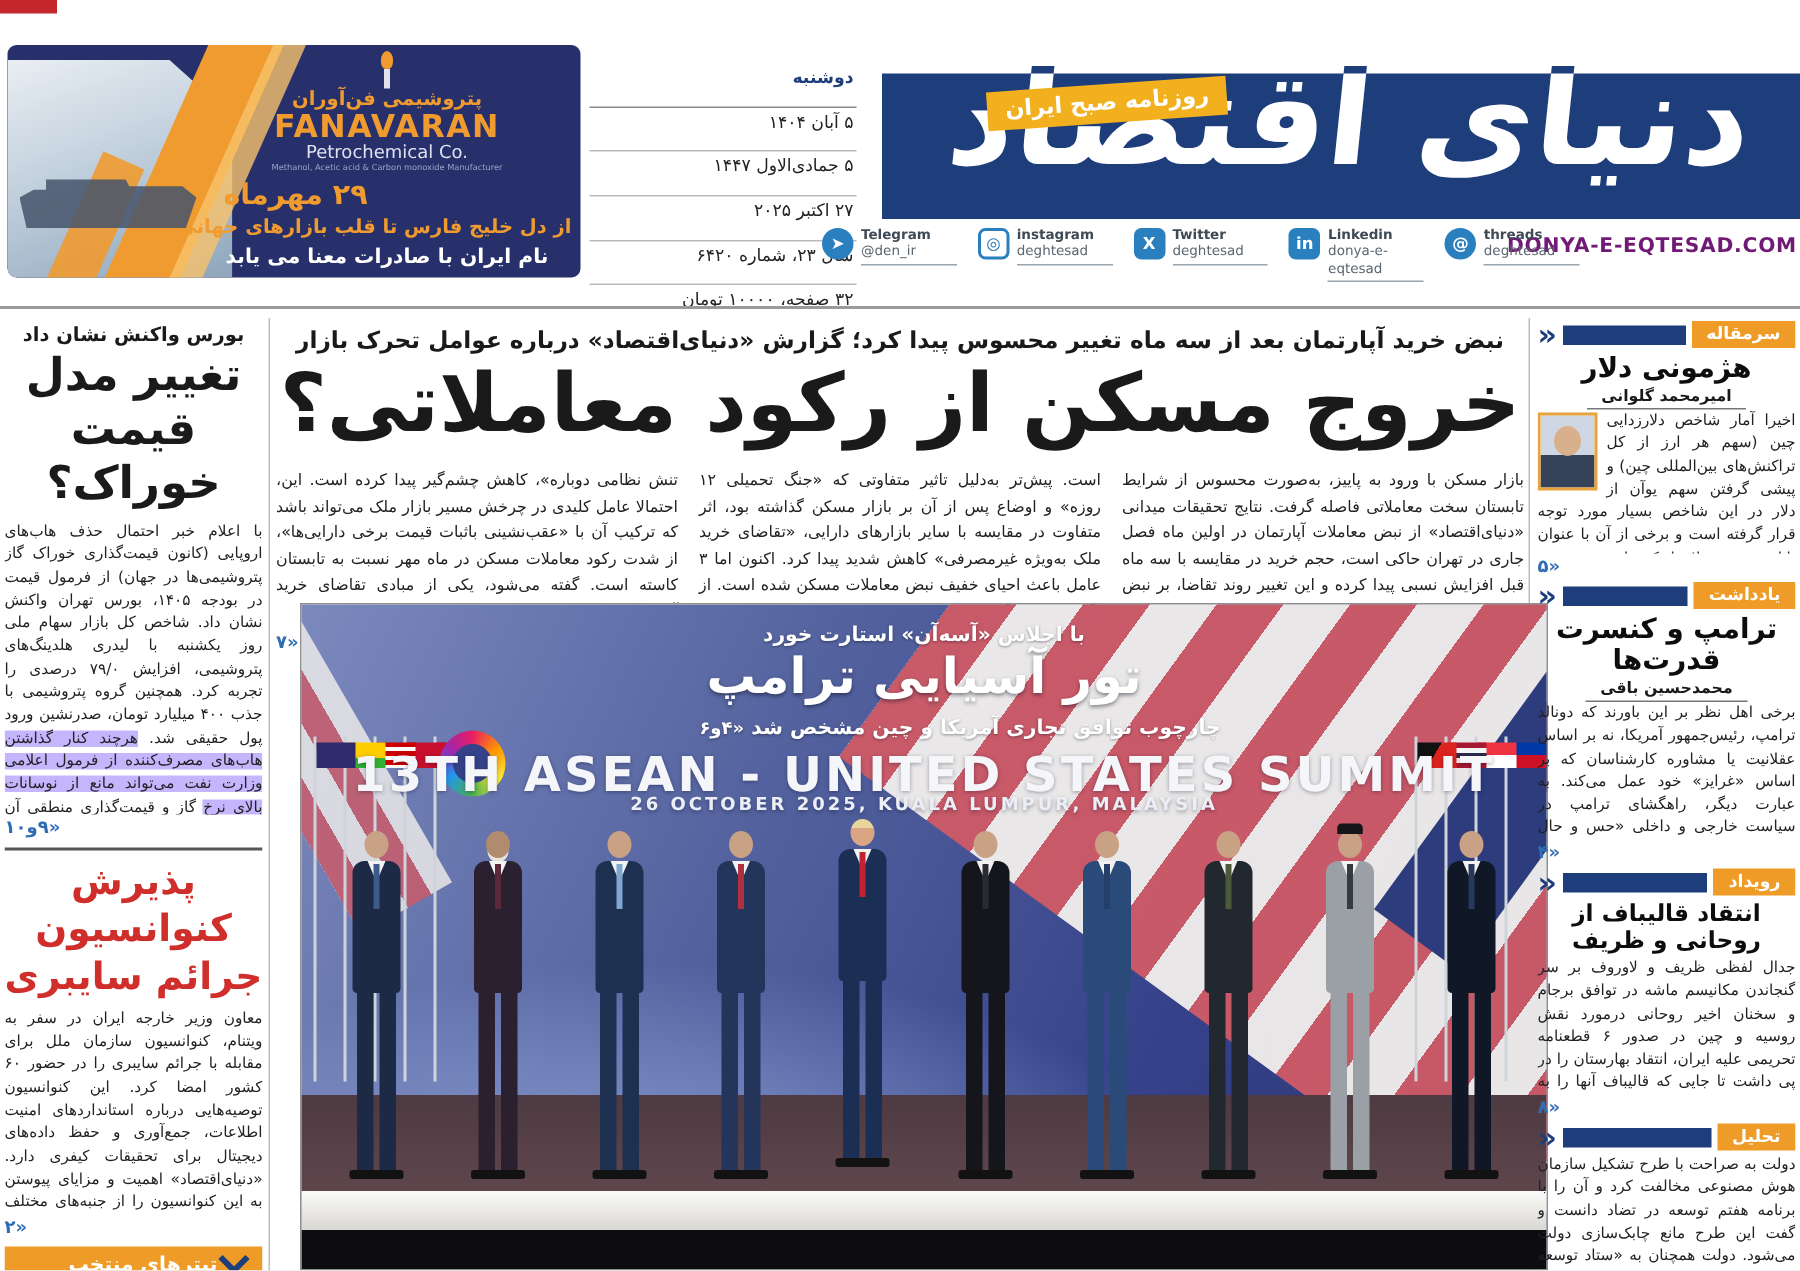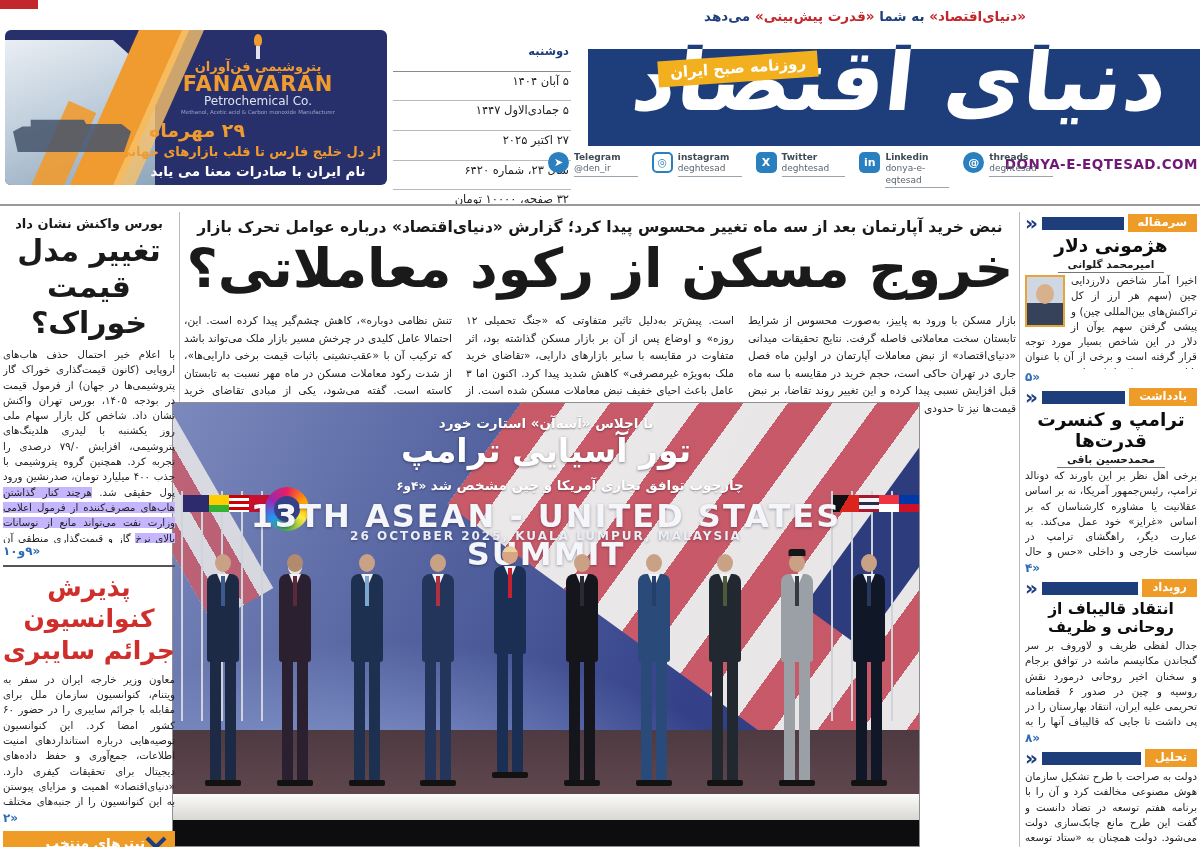--- a/index.html
+++ b/index.html
@@ -60,21 +60,21 @@
 
   
   .center { position:absolute; left:184px; top:210px; width:832px; }
   .lead-kicker { text-align:center; font-size:15.5px; font-weight:bold; margin-top:8px; }
   .lead-headline { text-align:center; font-size:54px; font-weight:bold; line-height:1.15; margin-top:2px; letter-spacing:-1px; }
   .lead-cols { display:flex; gap:14px; margin-top:12px; }
   .lead-col { flex:1; font-size:10.6px; line-height:1.66; text-align:justify; color:#222; }
   .pref { color:#2e6db4; font-weight:bold; font-size:12px; text-align:left; margin-top:1px; }
 
   
-  .photo { position:absolute; left:172px; top:402px; width:748px; height:445px; border:1px solid #8f8f8f; overflow:hidden;
+  .photo { position:absolute; left:200px; top:402px; width:832px; height:445px; border:1px solid #8f8f8f; overflow:hidden;
     background: radial-gradient(ellipse 620px 300px at 28% 96%, rgba(165,185,235,.85), rgba(165,185,235,0) 62%),
                 linear-gradient(115deg,#7b89bd 0%,#54639f 35%,#35428a 68%,#2a356f 100%); }
   .stripes { position:absolute; top:-150px; right:-170px; width:560px; height:460px; transform:rotate(36deg);
     background:repeating-linear-gradient(90deg,#cf5a66 0 36px,#f2efec 36px 72px); opacity:.95; }
   .stripes-edge { position:absolute; top:-120px; right:-60px; width:70px; height:380px; transform:rotate(36deg); background:#2c3c7c; }
   .stripes-left { position:absolute; top:-40px; left:-30px; width:70px; height:260px; transform:rotate(-30deg);
     background:repeating-linear-gradient(90deg,#cf5a66 0 18px,#f2efec 18px 36px); opacity:.8; }
   .ph-kicker { position:absolute; top:12px; left:0; right:0; text-align:center; color:#fff; font-size:13.5px; font-weight:bold; text-shadow:0 1px 2px rgba(0,0,20,.4); }
   .ph-title { position:absolute; top:28px; left:0; right:0; text-align:center; color:#fff; font-size:33px; font-weight:bold; text-shadow:0 1px 3px rgba(0,0,20,.45); }
   .ph-sub { position:absolute; top:74px; left:0; right:0; text-align:center; color:#fff; font-size:13.5px; font-weight:bold; text-shadow:0 1px 2px rgba(0,0,20,.4); }
@@ -154,23 +154,20 @@
 
   <div class="datebox">
     <div class="row first">دوشنبه</div>
     <div class="row">۵ آبان ۱۴۰۴</div>
     <div class="row">۵ جمادی‌الاول ۱۴۴۷</div>
     <div class="row">۲۷ اکتبر ۲۰۲۵</div>
     <div class="row">سال ۲۳، شماره ۶۴۲۰</div>
     <div class="row last">۳۲ صفحه، ۱۰۰۰۰ تومان</div>
   </div>
 
-  <div class="tagline">
-    <span class="red">«دنیای‌اقتصاد»</span><span class="blue"> به شما </span><span class="red">«قدرت پیش‌بینی»</span><span class="blue"> می‌دهد</span>
-  </div>
   <div class="logo-blue">دنیای اقتصاد</div>
   <div class="band">
     <div class="logo-white">دنیای اقتصاد</div>
   </div>
   <div class="badge">روزنامه صبح ایران</div>
   <div class="website">DONYA-E-EQTESAD.COM</div>
 
   <div class="social">
     <div class="item">
       <div class="s-icon round">➤</div>

